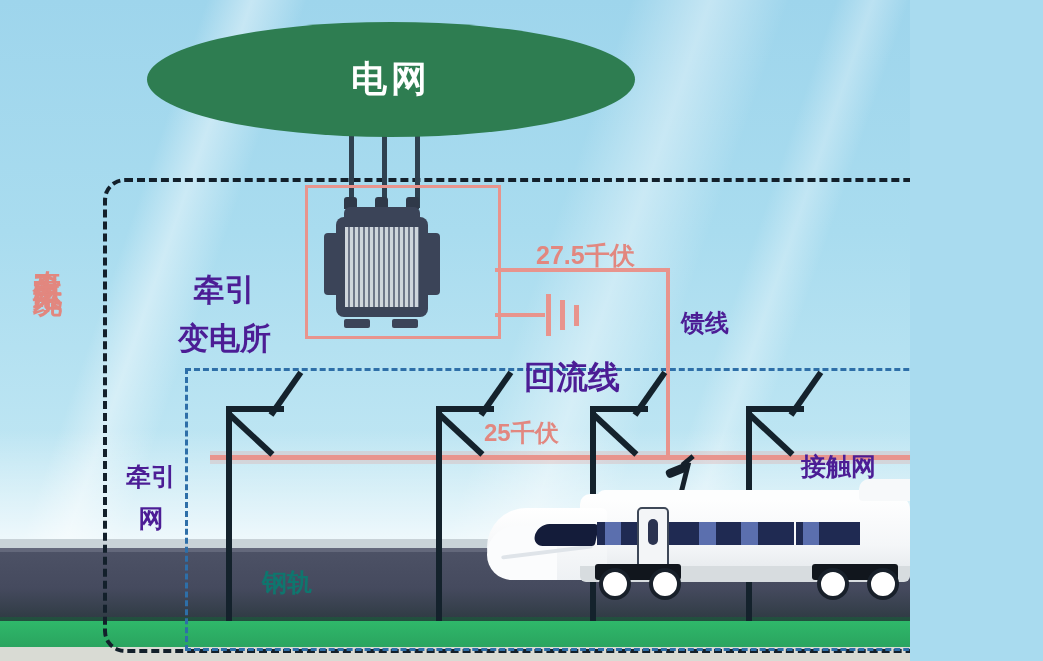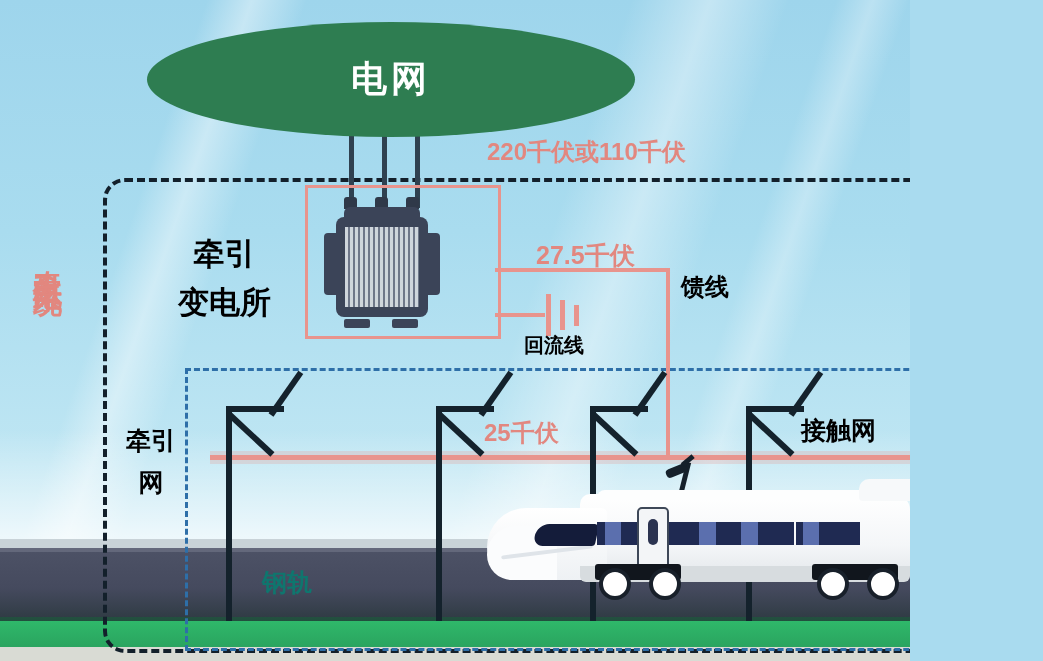--- a/index.html
+++ b/index.html
@@ -148,29 +148,29 @@
     background:#f3f5f7;border:2px solid #3e4858;border-radius:5px;
   }
   .door-win{position:absolute;left:9px;top:10px;width:10px;height:26px;background:#2b3350;border-radius:5px;}
   .skirt{position:absolute;left:93px;top:92px;width:330px;height:16px;background:#d7dcdf;border-radius:0 0 6px 6px;}
   .bogie{position:absolute;top:90px;height:16px;background:#11161d;border-radius:3px;}
   .wheel{position:absolute;top:94px;width:24px;height:24px;border-radius:50%;background:#ffffff;border:4px solid #18202a;}
   .panto-arm{position:absolute;background:#15202b;transform-origin:bottom left;}
 
   
   .lbl{position:absolute;font-weight:bold;white-space:nowrap;}
-  .lbl.dark{color:#000000;}
+  .lbl.dark{color:#4c1d95;margin-top:36px;}
   .lbl.salmon{color:#e2877f;}
   .lbl.white{color:#0f766e;}
 
   .l-sub{left:178px;top:229px;font-size:31px;line-height:49px;text-align:center;}
   .l-220{left:487px;top:136px;font-size:24px;}
   .l-275{left:536px;top:239px;font-size:25px;text-align:center;}
   .l-feeder{left:681px;top:271px;font-size:24px;}
-  .l-return{left:524px;top:332px;font-size:20px;}
+  .l-return{left:524px;top:320px;font-size:32px;}
   .l-25{left:484px;top:417px;font-size:24px;}
   .l-cat{left:801px;top:414px;font-size:25px;}
   .l-net{left:126px;top:419px;font-size:25px;line-height:42px;text-align:center;}
   .l-rail{left:262px;top:566px;font-size:25px;}
   .l-sys{
     left:30px;top:248px;width:40px;font-size:29px;line-height:44px;text-align:center;
     writing-mode:vertical-rl;text-orientation:upright;letter-spacing:3px;
   }
 </style>
 </head>
@@ -276,21 +276,20 @@
     <div class="skirt"></div>
     <div class="bogie" style="left:108px;width:86px;"></div>
     <div class="bogie" style="left:325px;width:86px;"></div>
     <div class="wheel" style="left:112px;"></div>
     <div class="wheel" style="left:162px;"></div>
     <div class="wheel" style="left:330px;"></div>
     <div class="wheel" style="left:380px;"></div>
   </div>
 
   <div class="lbl salmon l-sys">牵引供电系统</div>
-  <div class="lbl salmon l-220">220千伏或110千伏</div>
   <div class="lbl salmon l-275">27.5千伏</div>
   <div class="lbl salmon l-25">25千伏</div>
 
   <div class="lbl dark l-sub">牵引<br>变电所</div>
   <div class="lbl dark l-feeder">馈线</div>
   <div class="lbl dark l-return">回流线</div>
   <div class="lbl dark l-cat">接触网</div>
   <div class="lbl dark l-net">牵引<br>网</div>
   <div class="lbl white l-rail">钢轨</div>
 

